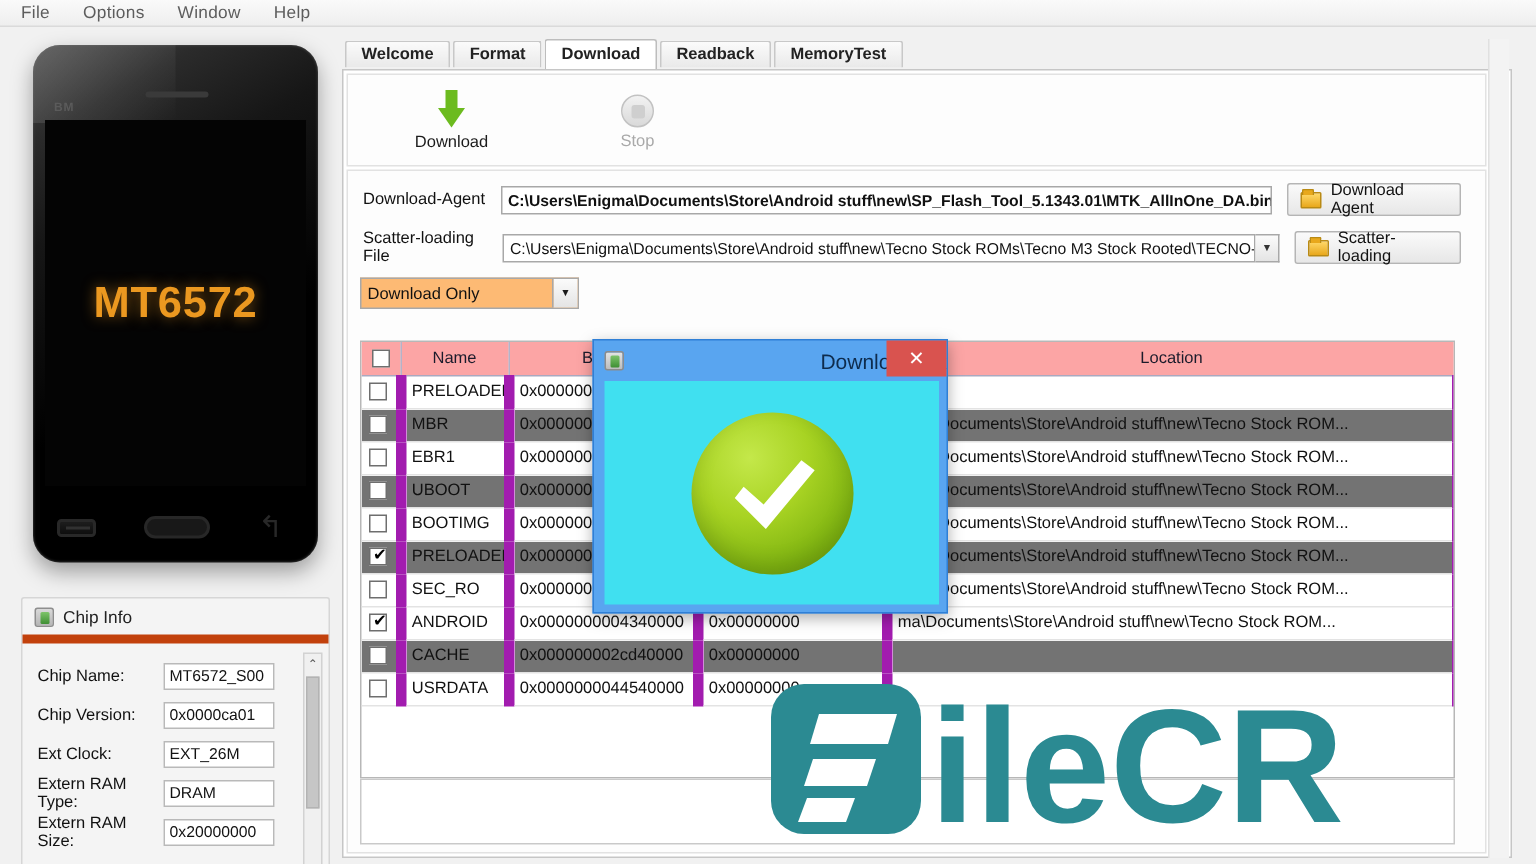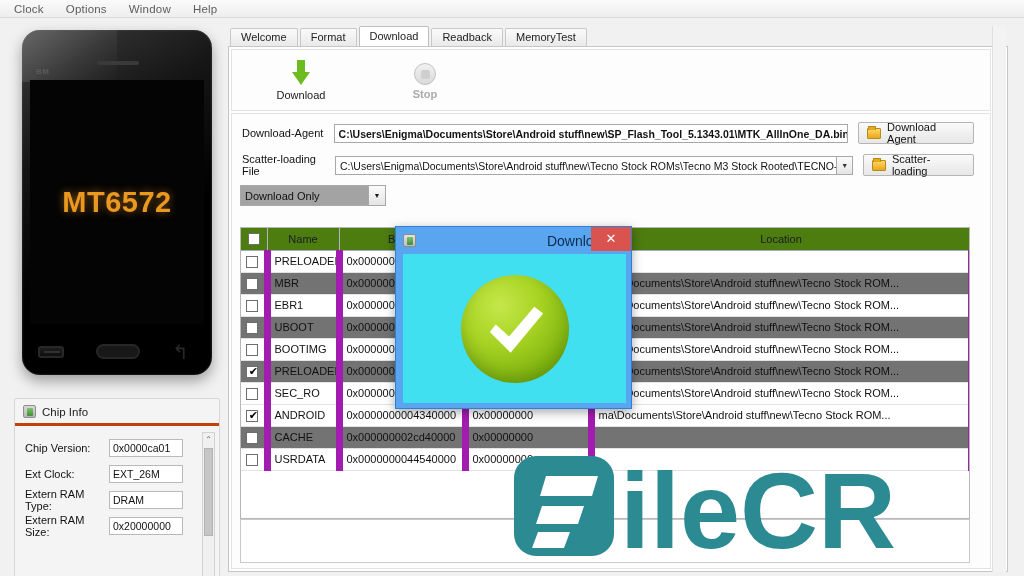--- a/index.html
+++ b/index.html
@@ -74,21 +74,21 @@
   .nv.home{ width:44px;height:15px;border-radius:8px;background:#1d1d1d;border:2px solid #2e2e2e;}
   .nv.back{ width:24px;height:18px;color:#2f2f2f;font-size:20px;line-height:18px;}
 
   
   #chipinfo{
     position:absolute; left:4px; top:368px; width:206px; height:186px;
     background:#f4f4f4; border:1px solid #d6d6d6; border-radius:2px;
   }
   #chipinfo .hdr{
     display:flex;align-items:center;gap:6px;
-    padding:6px 8px 5px 8px; border-bottom:3px solid #c2410c;
+    padding:6px 8px 5px 8px; border-bottom:6px solid #c2410c;
   }
   #chipinfo .hdr .t{ font-size:11.5px; color:#222; }
   .chipicon{
     width:13px;height:13px;border-radius:2px;
     background:linear-gradient(#d9d9d9,#b6b6b6);
     border:1px solid #8e8e8e; position:relative;
   }
   .chipicon:after{content:"";position:absolute;left:3px;top:2px;width:6px;height:8px;
      background:linear-gradient(#7ec46a,#3f8f34);border-radius:1px;}
   #chipinfo .rows{ padding:9px 6px 0 10px; position:relative; }
@@ -105,21 +105,21 @@
     background:#f0f0f0; border:1px solid #d2d2d2;
   }
   #chipScroll .arr{ height:13px; text-align:center; font-size:8px; color:#5c5c5c; line-height:13px;}
   #chipScroll .thumb{ position:absolute; left:1px; top:15px; width:9px; height:88px;
      background:#c6c6c6; border:1px solid #b3b3b3;}
 
   
   #rightcol{
     position:absolute; left:228px; top:8px; width:780px; height:546px;
   }
-  #tabstrip{ display:flex; align-items:flex-end; height:20px; padding-left:2px; }
+  #tabstrip{ display:flex; align-items:center; height:20px; padding-left:2px;font-weight:bold; }
   .tab{
     height:18px; line-height:17px; padding:0 10px; font-size:11px;
     background:linear-gradient(#fbfbfb,#e9e9e9); border:1px solid #c8c8c8;
     border-bottom:none; margin-right:2px; color:#222;
     border-radius:2px 2px 0 0;
   }
   .tab.active{ background:#ffffff; height:20px; line-height:19px; border-color:#bdbdbd; }
 
   #tabpanel{
     position:absolute; left:0; top:20px; width:780px; height:526px;
@@ -127,21 +127,21 @@
   }
 
   
   #toolbar{
     position:absolute;left:2px; top:2px; width:760px; height:62px;
     background:#fdfdfd; border:1px solid #e2e2e2;
     display:flex; align-items:center; padding-left:30px; gap:46px;
   }
   .tbtn{ width:78px; text-align:center; }
   .tbtn .lbl{ font-size:11px; margin-top:3px; color:#1b1b1b; }
-  .tbtn.disabled .lbl{ color:#a9a9a9;font-weight:bold; }
+  .tbtn.disabled .lbl{ color:#a9a9a9; }
   .dlarrow{ width:18px;height:26px;margin:0 auto;position:relative;}
   .dlarrow:before{content:"";position:absolute;left:5px;top:0;width:8px;height:13px;background:#6cbb1f;}
   .dlarrow:after{content:"";position:absolute;left:0;top:12px;width:0;height:0;
      border-left:9px solid transparent;border-right:9px solid transparent;border-top:13px solid #6cbb1f;}
   .stopicon{ width:22px;height:22px;border-radius:50%;margin:2px auto 0;
      background:linear-gradient(#f2f2f2,#d9d9d9); border:1px solid #c2c2c2; position:relative;}
   .stopicon:after{content:"";position:absolute;left:6px;top:6px;width:9px;height:9px;
      border-radius:2px;background:#cfcfcf;}
 
   
@@ -167,34 +167,34 @@
     font-size:11px; color:#111; display:flex;align-items:center; gap:6px;
     border-radius:2px;
   }
   .folder{ width:14px;height:11px;border-radius:1px;
      background:linear-gradient(#ffd868,#e8a81c); border:1px solid #b98a14; position:relative;}
   .folder:before{content:"";position:absolute;left:0;top:-3px;width:6px;height:3px;
      background:#e8a81c;border:1px solid #b98a14;border-bottom:none;border-radius:1px 1px 0 0;}
 
   #modeSelect{
     margin:7px 0 16px 8px; width:146px; height:21px;
-    background:#a3a3a3; border:1px solid #a8a8a8; display:flex; align-items:center;
+    background:#fdba74; border:1px solid #a8a8a8; display:flex; align-items:center;
   }
   #modeSelect .v{ flex:1; padding-left:4px; font-size:11px; color:#111; }
   #modeSelect .btn{ width:17px;height:19px;border-left:1px solid #a8a8a8;
      background:linear-gradient(#fbfbfb,#e4e4e4); font-size:7px;text-align:center;line-height:19px;}
 
   
   #gridwrap{
     position:absolute; left:8px; top:113px; width:730px; height:292px;
     border:1px solid #b7b7b7; background:#fff; overflow:hidden;
   }
   table{ border-collapse:collapse; width:730px; table-layout:fixed; }
   thead th{
-    background:#4d7c0f; border-right:1px solid #b3b3c9; border-bottom:1px solid #a9a9c0;
+    background:#fca5a5; border-right:1px solid #b3b3c9; border-bottom:1px solid #a9a9c0;
     height:22px; font-size:11px; font-weight:normal; color:#1b1b2b; text-align:center;
   }
   tbody td{
     height:22px; font-size:11px; color:#111; border-bottom:1px solid #e3e3e3;
     border-right:7px solid #a21caf; white-space:nowrap; overflow:hidden; padding:0 4px;
   }
   tbody tr.alt td{ background:#737373; }
   td.c-chk{ text-align:center; padding:0; }
   .cb{
     width:12px;height:12px;background:#fff;border:1px solid #6e6e6e;display:inline-block;
@@ -255,21 +255,21 @@
   
   #watermark{
     position:absolute; left:512px; top:432px; width:480px; height:112px;
     z-index:50; pointer-events:none;
   }
 </style>
 </head>
 <body>
 
 <div id="menubar">
-  <span class="mi">Clock</span>
+  <span class="mi">File</span>
   <span class="mi">Options</span>
   <span class="mi">Window</span>
   <span class="mi">Help</span>
 </div>
 
 <div id="appbody">
 
   <div id="leftcol">
 
     <div id="phonewrap">
@@ -288,20 +288,24 @@
       </div>
     </div>
 
     <div id="chipinfo">
       <div class="hdr">
         <span class="chipicon"></span>
         <span class="t">Chip Info</span>
       </div>
       <div class="rows">
 
+        <div class="crow">
+          <span class="clabel">Chip Name:</span>
+          <span class="cval wide">MT6572_S00</span>
+        </div>
         <div class="crow">
           <span class="clabel">Chip Version:</span>
           <span class="cval wide">0x0000ca01</span>
         </div>
         <div class="crow">
           <span class="clabel">Ext Clock:</span>
           <span class="cval wide">EXT_26M</span>
         </div>
         <div class="crow">
           <span class="clabel">Extern RAM Type:</span>

